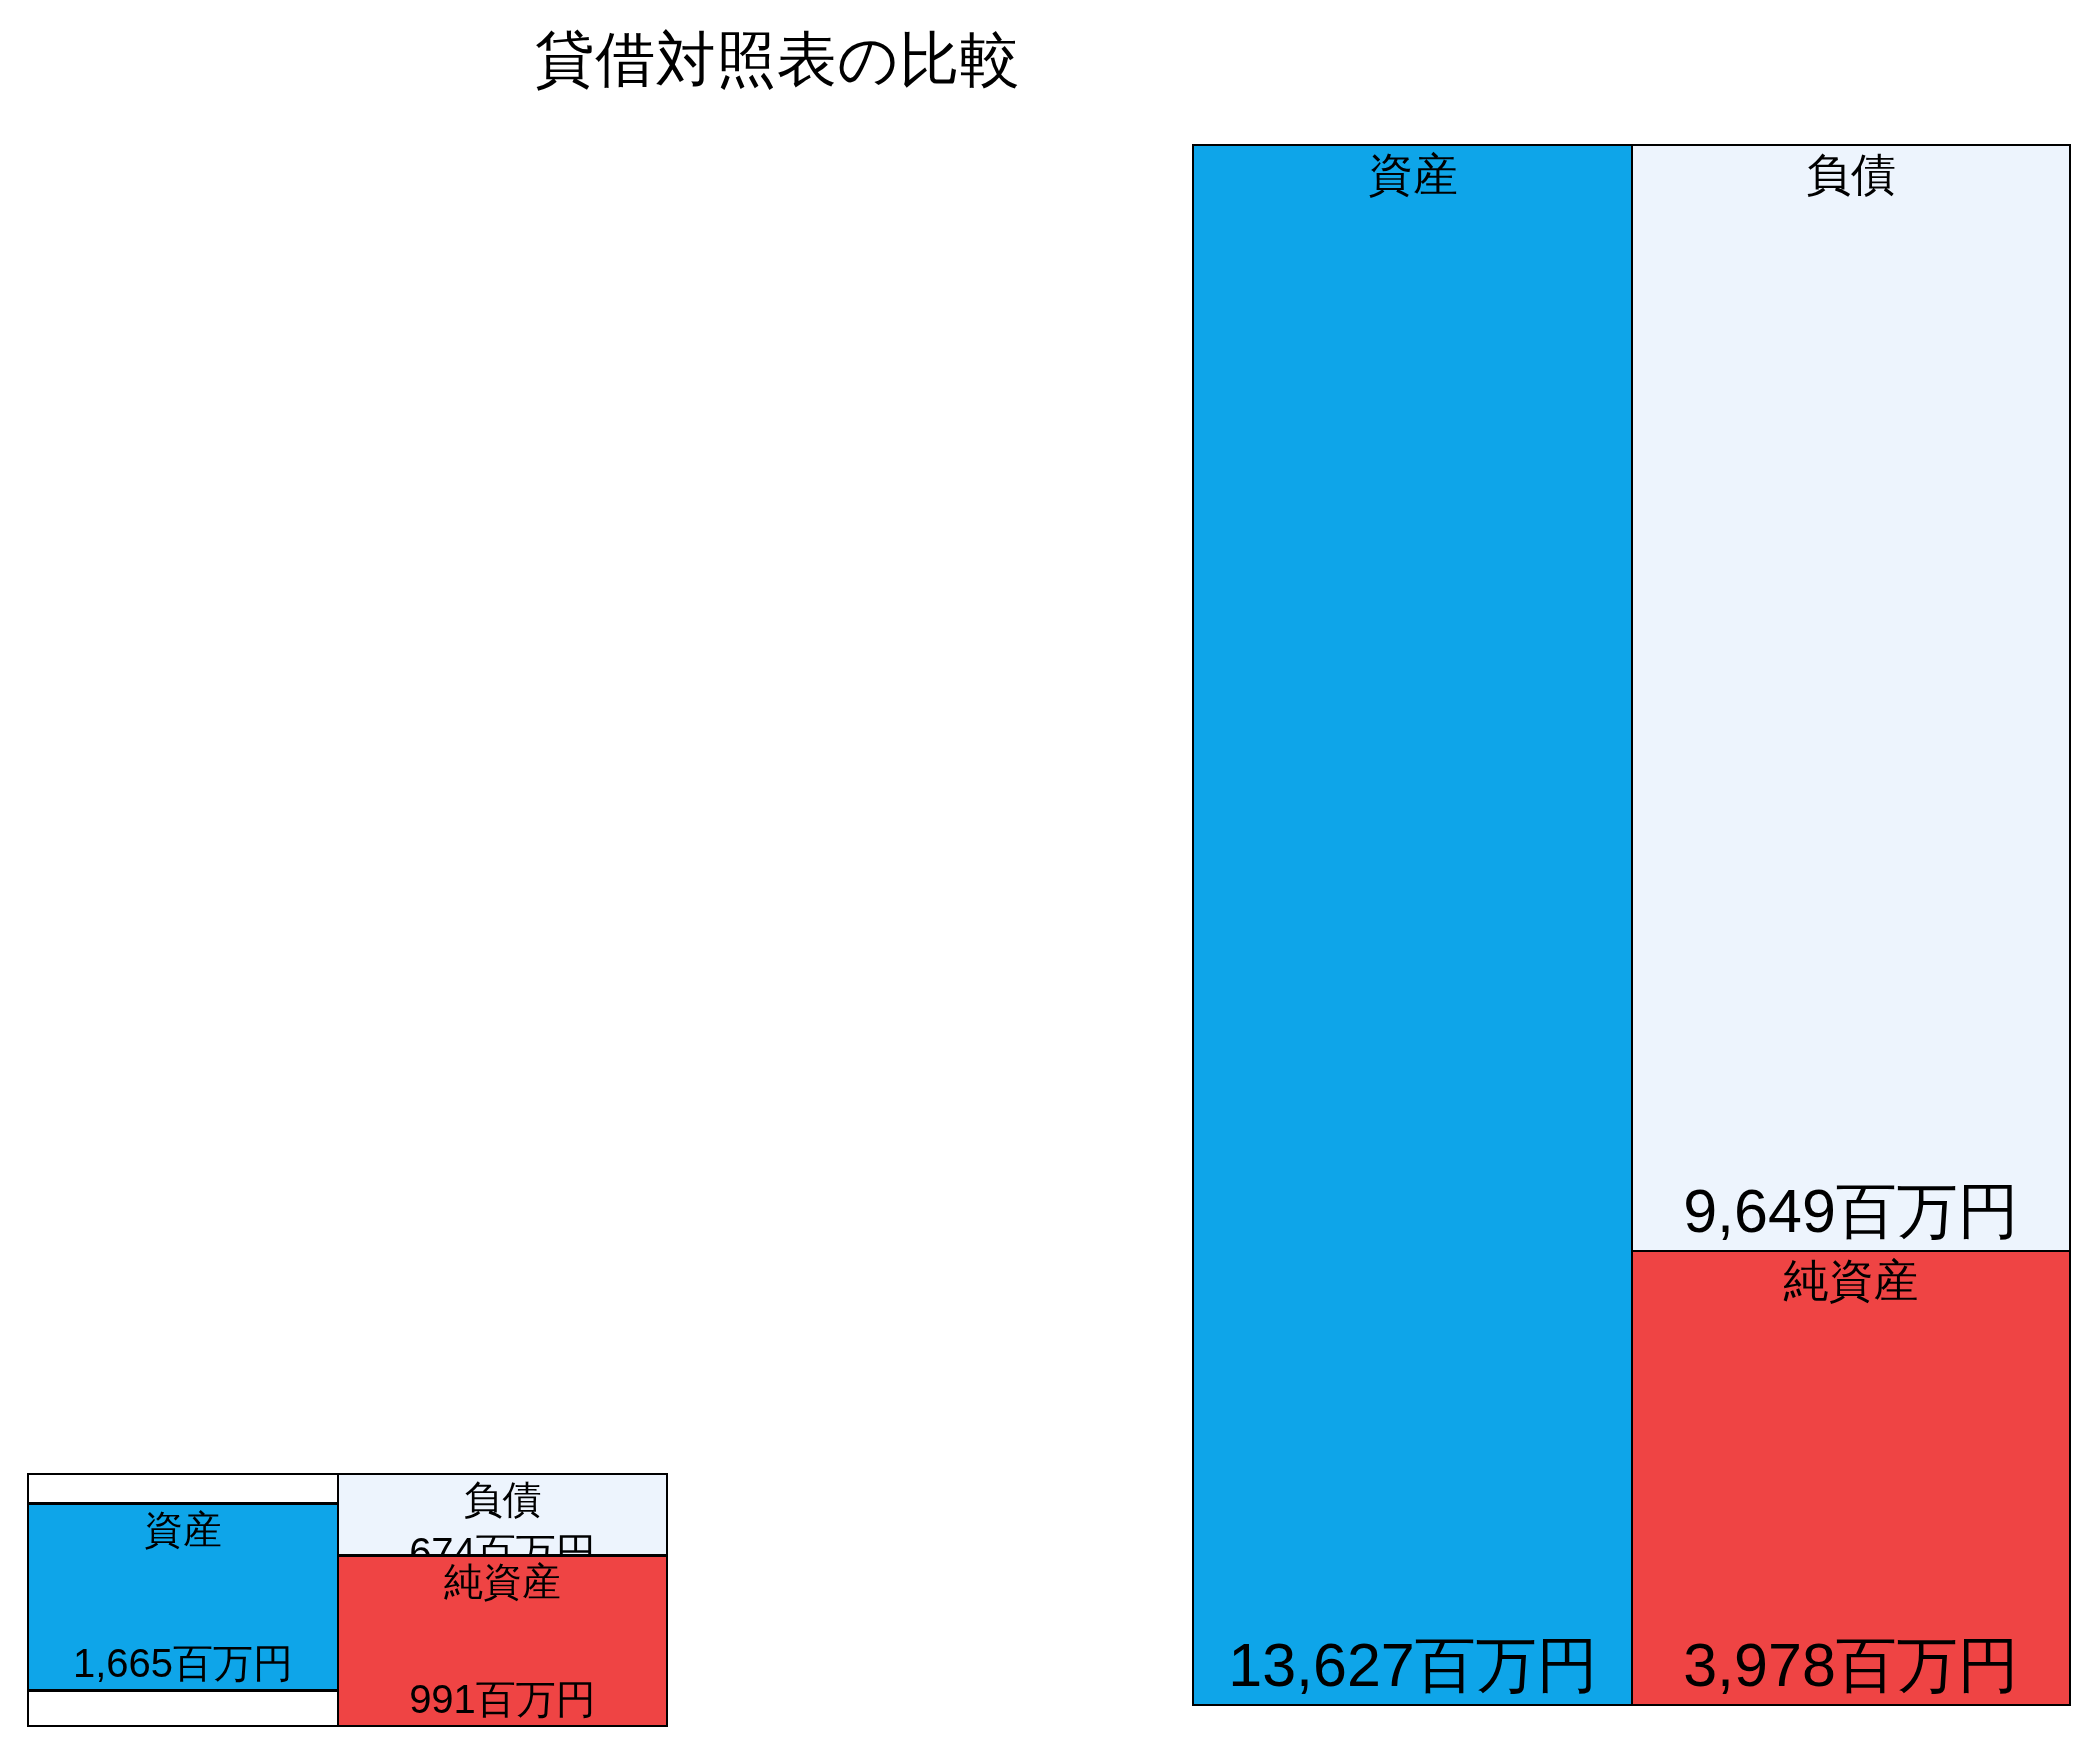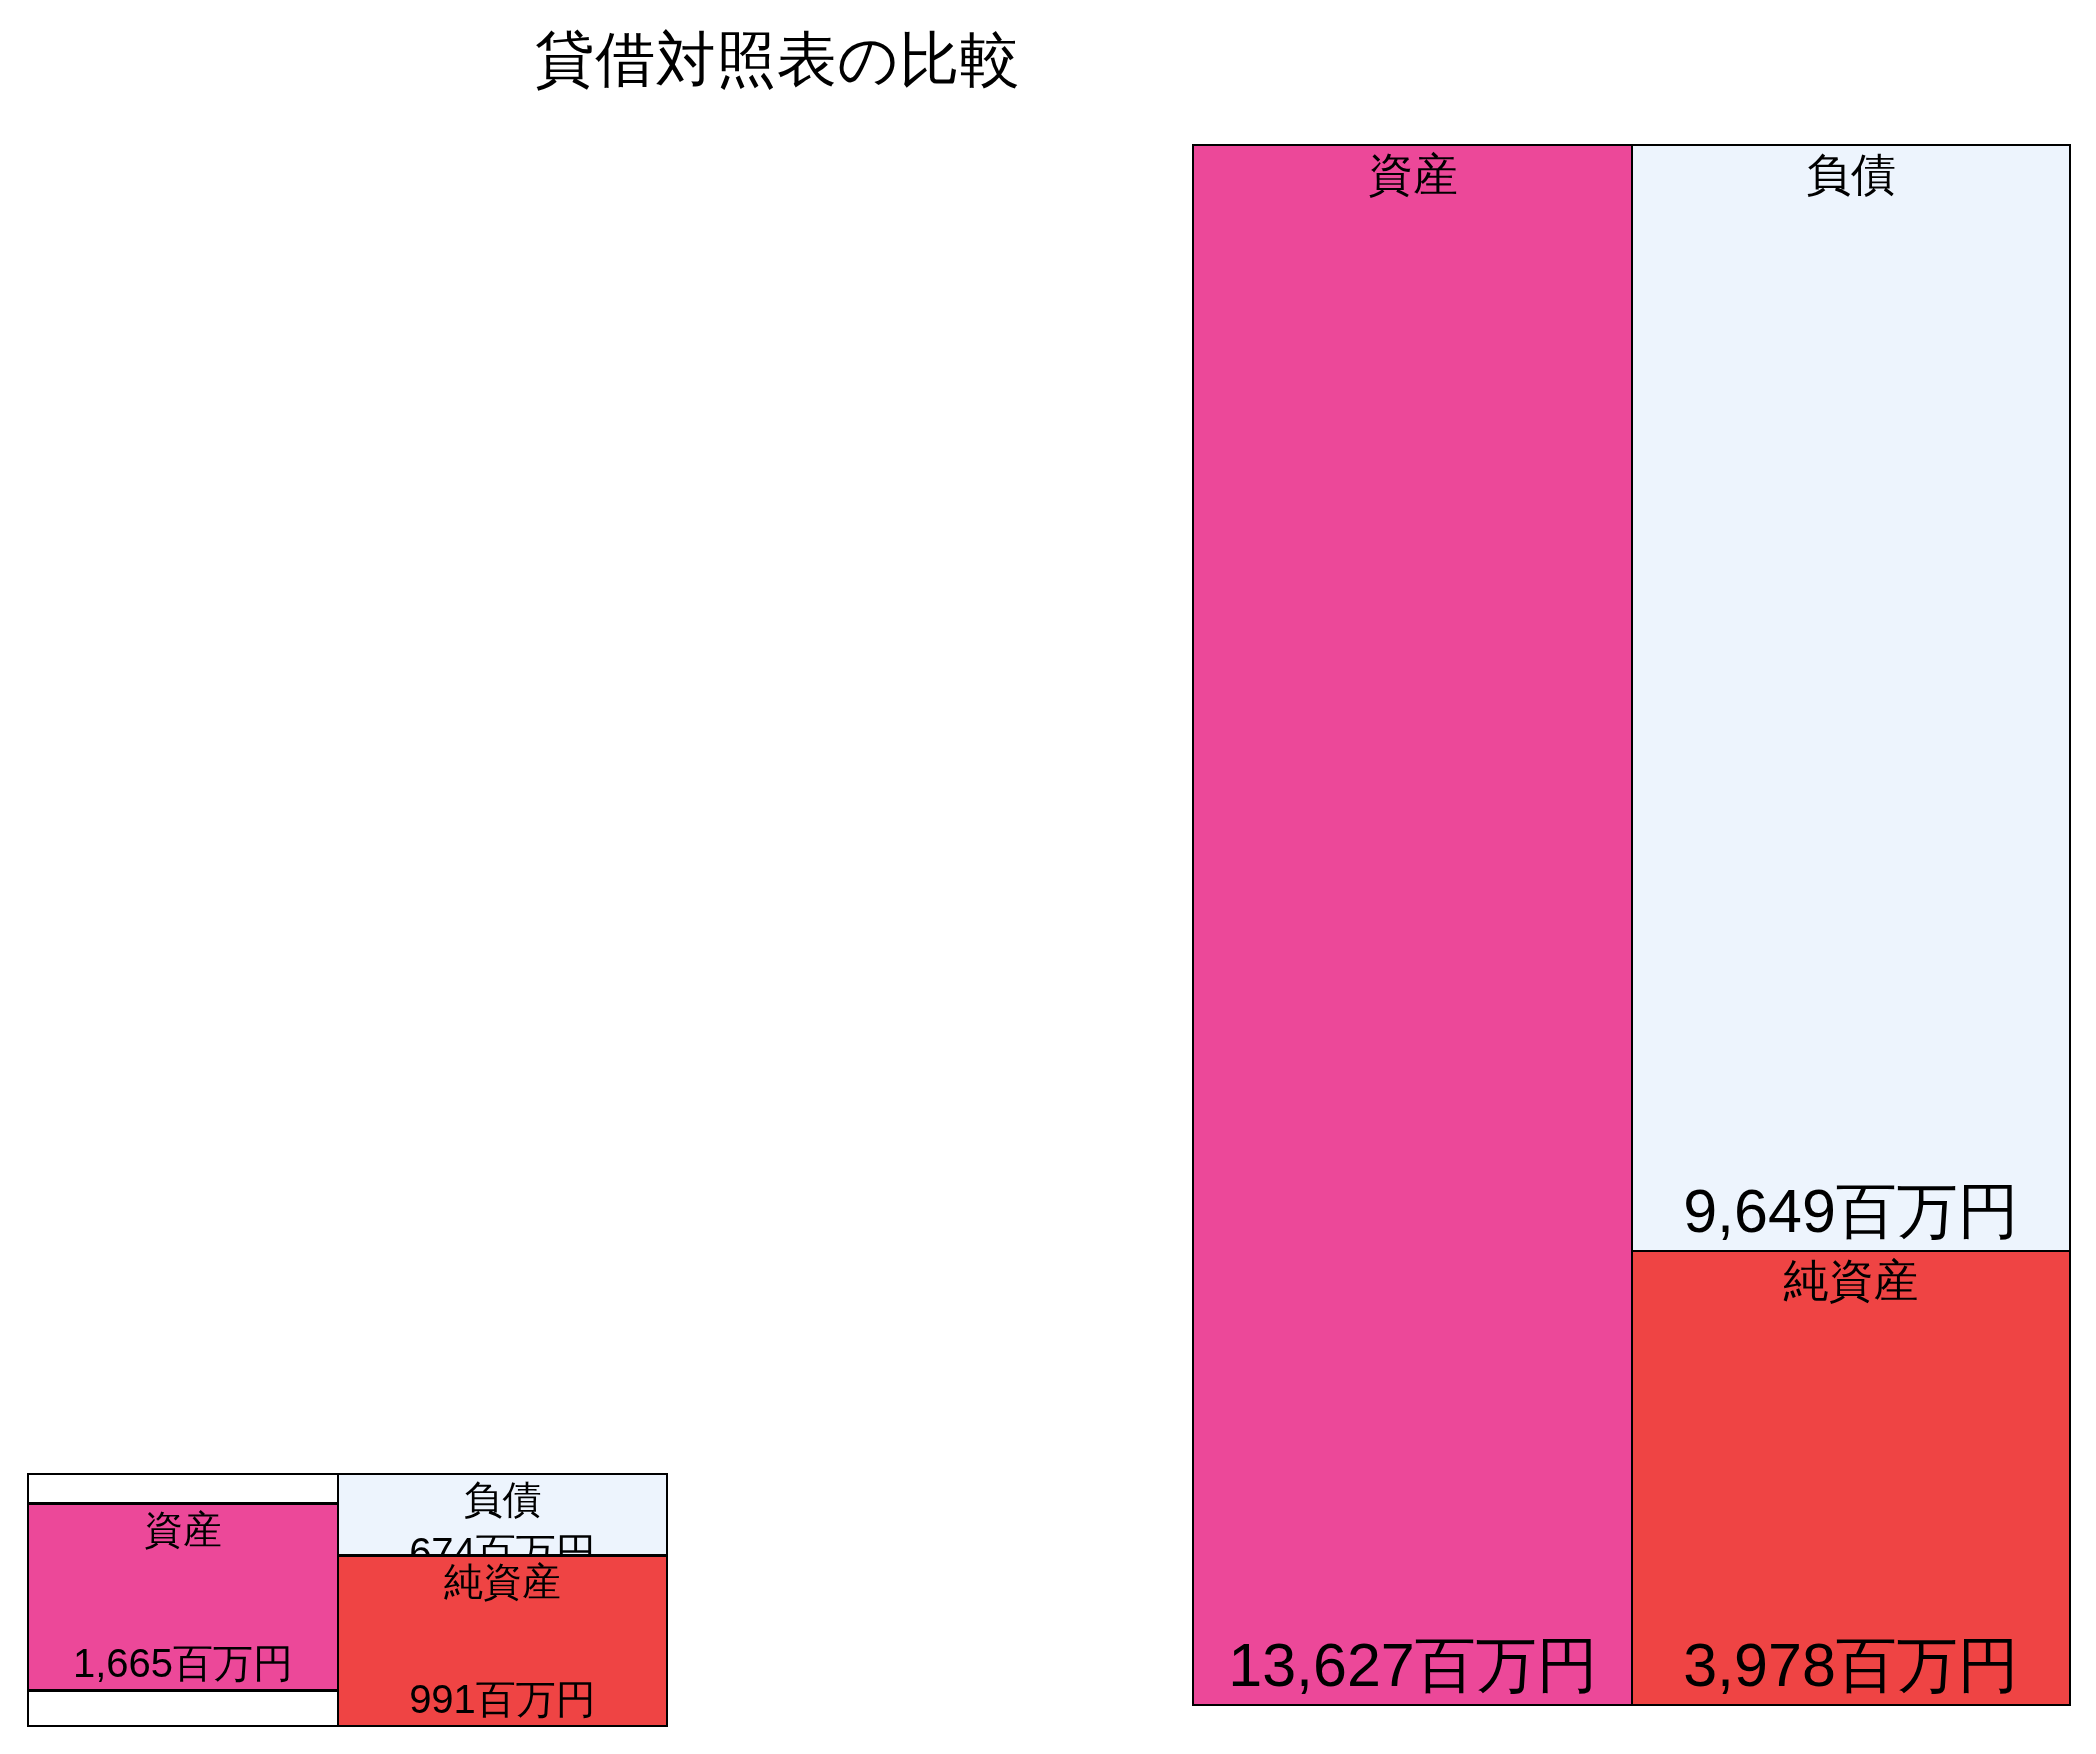--- a/index.html
+++ b/index.html
@@ -54,21 +54,21 @@
     overflow: hidden;
   }
   .seg-label,
   .seg-value {
     display: block;
     white-space: nowrap;
     line-height: 1.28;
   }
 
   
-  .fill-asset     { background: #ec4899; }
+  .fill-asset     { background: #0ea5e9; }
   .fill-liability { background: #edf4fd; }
   .fill-equity    { background: #ef4444; }
   .fill-blank     { background: #ffffff; }
 
   
   #bs-large { left: 1192px; top: 144px; width: 878px; height: 1562px; }
 
   #bs-large .col-left {
     left: 0; top: 0; width: 442px; height: 1562px;
     border-right-width: 2.9px;

